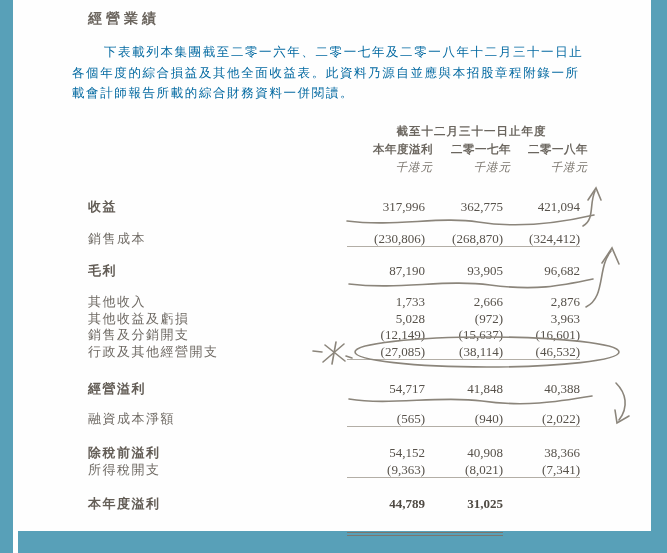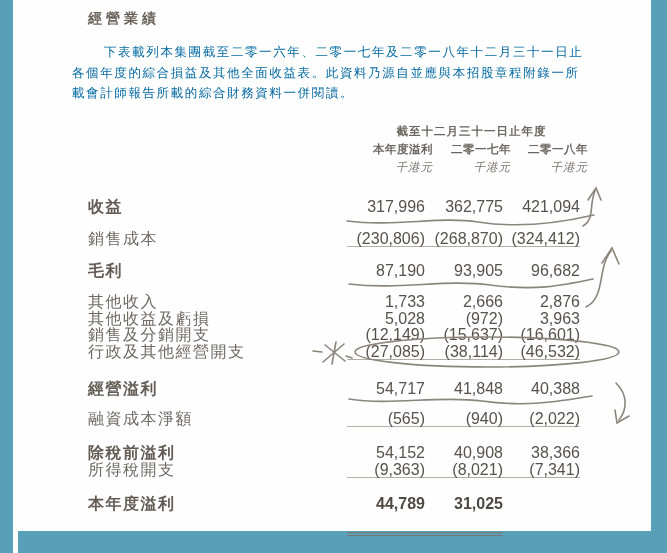--- a/index.html
+++ b/index.html
@@ -1,38 +1,38 @@
 <!DOCTYPE html>
 <html><head>
 <meta charset="utf-8">
 <style>
   html,body{margin:0;padding:0;background:#e9e9e9;}
   .sheet{
     position:relative;width:667px;height:553px;background:#fefefe;
-    overflow:hidden;font-family:Liberation Sans, sans-serif;
+    overflow:hidden;font-family:Liberation Serif, serif;
     color:#6c6761;
   }
   
   .edge{position:absolute;background:#58a0b8;}
   .edge-left{left:0;top:0;width:13px;height:553px;}
   .edge-right{left:651px;top:0;width:16px;height:553px;}
   .edge-bottom{left:18px;top:531px;width:649px;height:22px;}
 
   .doc-title{
     position:absolute;left:88px;top:10px;font-size:14px;font-weight:700;
     letter-spacing:4px;color:#6b655e;
   }
   .para{position:absolute;left:72px;top:42px;width:520px;font-size:12.5px;color:#0369a1;}
   .para .pline{white-space:nowrap;letter-spacing:1.6px;line-height:20.5px;}
   .para .pline.indent{padding-left:32px;}
 
   
   .trow{
     position:absolute;left:88px;width:492px;display:grid;
-    grid-template-columns:259px 78px 78px 77px;font-size:16px;line-height:15px;
+    grid-template-columns:259px 78px 78px 77px;font-size:13px;line-height:15px;
   }
   .trow .lbl{text-align:left;letter-spacing:1.5px;color:#6f6a64;}
   .trow .num{text-align:right;color:#57524b;font-variant-numeric:tabular-nums;}
   .trow.bold .lbl{font-weight:700;color:#635d56;}
   .trow.boldnum .num{font-weight:700;color:#4f4a43;}
   .trow .num.rule{border-bottom:1px solid #b3aea6;padding-bottom:0;}
   .trow .num.dbl{border-bottom:4px double #7b766e;padding-bottom:21px;}
 
   .thead{position:absolute;left:96px;width:492px;display:grid;
     grid-template-columns:259px 78px 78px 77px;font-size:11.5px;}

